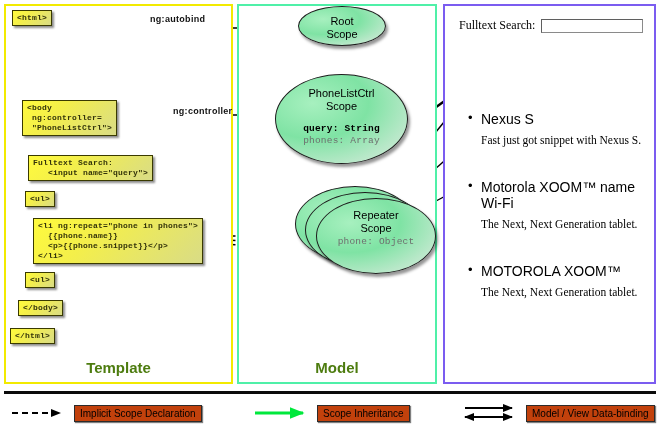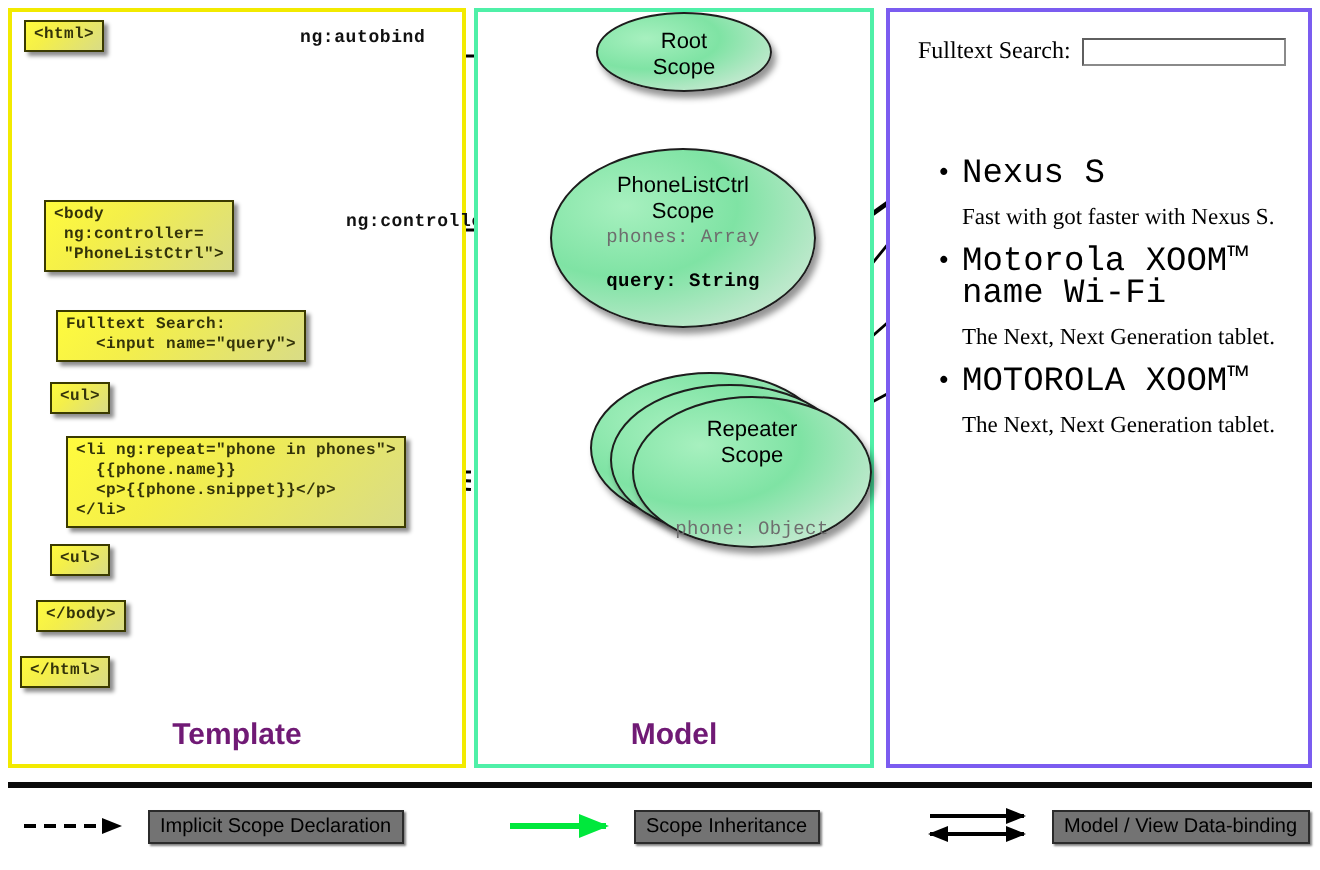--- a/index.html
+++ b/index.html
@@ -34,21 +34,21 @@
   .panel-view     { left: 443px; top: 4px; width: 213px; height: 380px; border: 2px solid #7b5cf0; }
 
   .panel-title {
     position: absolute;
     bottom: 6px;
     left: 0;
     width: 100%;
     text-align: center;
     font-size: 15px;
     font-weight: bold;
-    color: #701a75;
+    color: #4d7c0f;
     font-family: "Liberation Sans", sans-serif;
   }
 
   
   .codebox {
     position: absolute;
     box-sizing: border-box;
     border: 1px solid #3a3a00;
     background: linear-gradient(135deg, #fffb3d 0%, #f4ef4a 35%, #d9dc86 100%);
     box-shadow: 2px 2px 2px rgba(0,0,0,0.45);
@@ -57,21 +57,21 @@
     line-height: 10px;
     color: #33330a;
     font-weight: bold;
     padding: 2px 4px;
     white-space: pre;
     letter-spacing: 0.2px;
   }
 
   .edge-label {
     position: absolute;
-    font-family: Liberation Mono, monospace;
+    font-family: Liberation Sans, sans-serif;
     font-size: 9px;
     font-weight: bold;
     color: #111;
     letter-spacing: 0.3px;
     white-space: nowrap;
   }
 
   
   .scope {
     position: absolute;
@@ -128,26 +128,27 @@
     position: absolute;
     left: 18px;
     top: 74px;
     width: 192px;
     margin: 0;
     padding: 0;
     list-style: none;
   }
   .view-item { margin-bottom: 2px; }
   .view-item-name {
-    font-family: Liberation Mono, monospace;
-    font-size: 17px;
+    font-family: Liberation Sans, sans-serif;
+    font-size: 14px;
     color: #000;
     line-height: 16px;
     position: relative;
     padding-left: 18px;
+    margin-top: 31px;
   }
   .view-item-name::before {
     content: "\2022";
     position: absolute;
     left: 5px;
     top: -1px;
     font-size: 13px;
   }
   .view-item-snippet {
     font-family: "Liberation Serif", serif;
@@ -175,21 +176,21 @@
     background: #0b0b0b;
   }
   .legend-item {
     position: absolute;
     top: 12px;
     display: flex;
     align-items: center;
   }
   .legend-box {
     border: 1px solid #2b2b2b;
-    background: #737373;
+    background: #c2410c;
     box-shadow: 1px 1px 1px rgba(0,0,0,0.5);
     font-family: "Liberation Sans", sans-serif;
     font-size: 10px;
     color: #000;
     padding: 2px 5px;
     white-space: nowrap;
   }
   .legend-glyph {
     width: 58px;
     height: 20px;
@@ -292,43 +293,43 @@
   </div>
 
   <div class="scope" style="left:298px; top:6px; width:88px; height:40px;">
     <div class="scope-title" style="padding-top:8px;">Root</div>
     <div class="scope-title">Scope</div>
   </div>
 
   <div class="scope" style="left:275px; top:74px; width:133px; height:90px;">
     <div class="scope-title" style="padding-top:12px;">PhoneListCtrl</div>
     <div class="scope-title">Scope</div>
+    <div class="scope-props prop-strong" style="margin-top:10px;">query: String</div>
     <div class="scope-props prop-dim">phones: Array</div>
-    <div class="scope-props prop-strong" style="margin-top:10px;">query: String</div>
   </div>
 
   <div class="scope" style="left:295px; top:186px; width:120px; height:76px; z-index:1;"></div>
   <div class="scope" style="left:305px; top:192px; width:120px; height:76px; z-index:2;"></div>
 
   <div class="scope" style="left:316px; top:198px; width:120px; height:76px; z-index:3;">
     <div class="scope-title" style="padding-top:10px;">Repeater</div>
     <div class="scope-title">Scope</div>
-    <div class="scope-props prop-dim" style="margin-top:24px;">phone: Object</div>
+    <div class="scope-props prop-dim" style="margin-top:1px;">phone: Object</div>
   </div>
 
   <div class="panel panel-view">
     <div class="view-search-row">
       <span class="view-search-label">Fulltext Search:</span>
       <input class="view-search-input" type="text" value="" style="">
     </div>
 
     <ul class="view-list">
       <li class="view-item">
         <div class="view-item-name">Nexus S</div>
-        <div class="view-item-snippet">Fast with got faster with Nexus S.</div>
+        <div class="view-item-snippet">Fast just got snippet with Nexus S.</div>
       </li>
       <li class="view-item">
         <div class="view-item-name">Motorola XOOM™  name Wi-Fi</div>
         <div class="view-item-snippet">The Next, Next Generation tablet.</div>
       </li>
       <li class="view-item">
         <div class="view-item-name">MOTOROLA XOOM™</div>
         <div class="view-item-snippet">The Next, Next Generation tablet.</div>
       </li>
     </ul>

